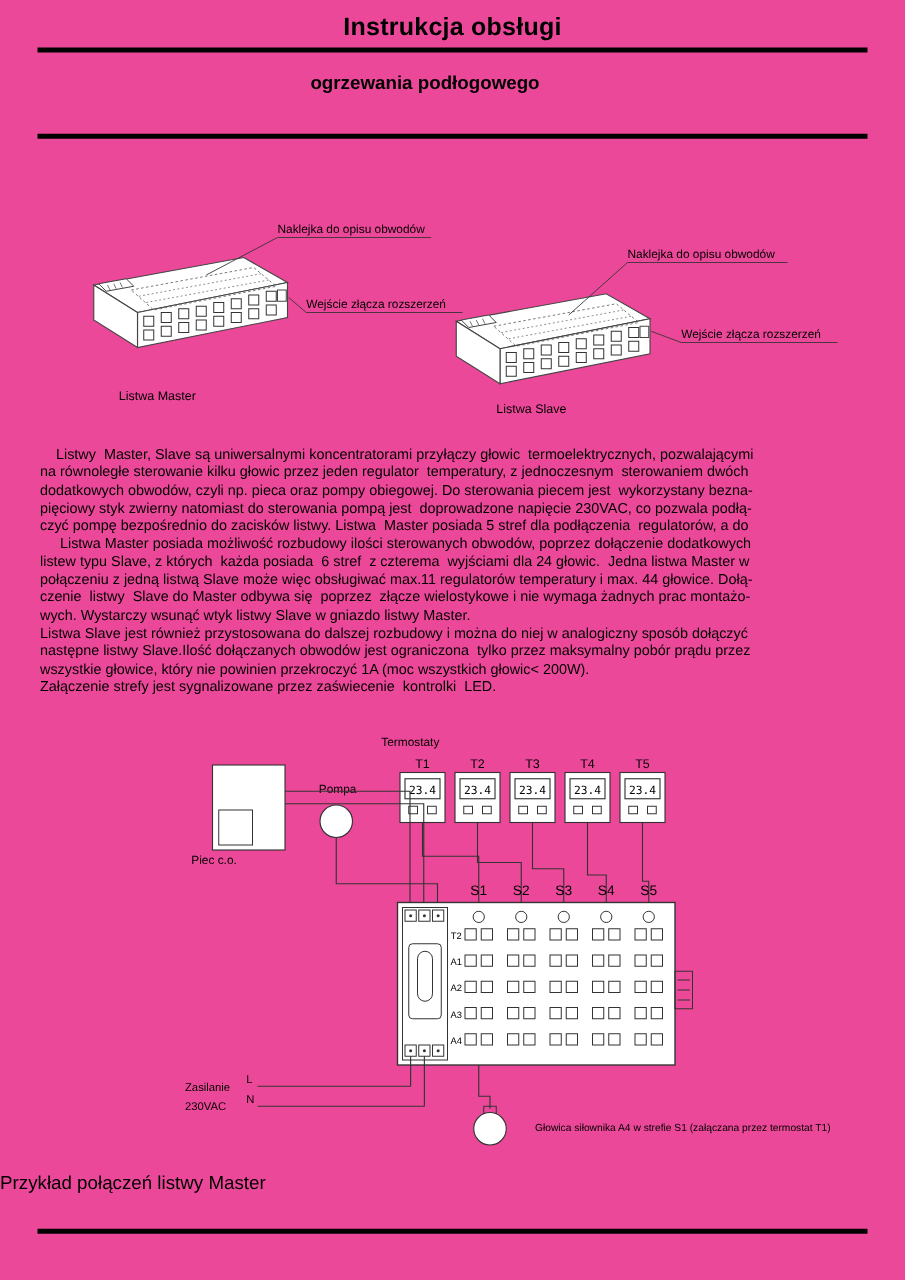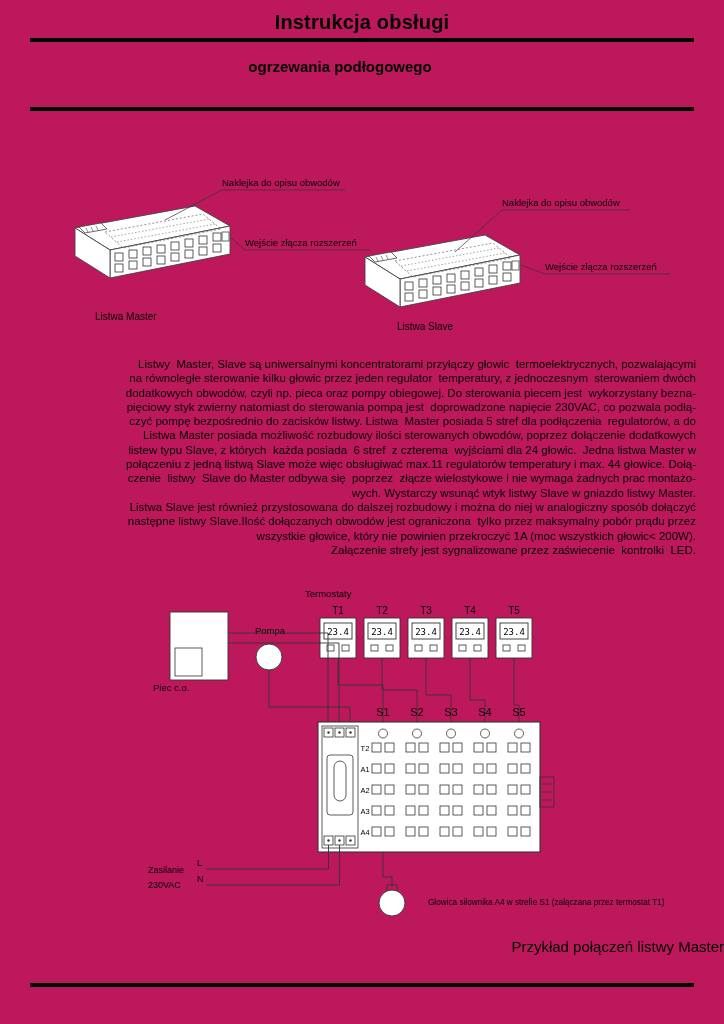--- a/index.html
+++ b/index.html
@@ -1,26 +1,26 @@
 <!DOCTYPE html>
 <html><head>
 <meta charset="utf-8">
 <style>
   * { margin:0; padding:0; box-sizing:border-box; }
   html,body { background:#fff; }
   body { font-family:"Liberation Sans", sans-serif; color:#000; }
-  #page { position:relative; width:724px; height:1024px; background:#be185d; overflow:hidden; }
+  #page { position:relative; width:724px; height:1024px; background:#ec4899; overflow:hidden; }
   .abs { position:absolute; }
   .rule { position:absolute; left:30px; width:664px; height:4px; background:#000; }
   #doc-title { top:11px; left:0; width:724px; text-align:center; font-size:20px; font-weight:bold; letter-spacing:.2px; }
   #product-title { top:57px; left:170px; width:340px; text-align:center; font-size:15px; font-weight:bold; line-height:20px; }
   #models { top:59px; left:537px; font-size:14px; line-height:19px; }
-  #body-text { top:357px; left:32px; width:664px;text-align:right; }
+  #body-text { top:357px; left:32px; width:664px; }
   .bodyline { font-size:11.5px; line-height:14.3px; white-space:pre; }
-  #diagram-caption { top:938px; left:0; width:724px; text-align:right; font-size:15px; }
+  #diagram-caption { top:938px; left:0; width:724px; text-align:left; font-size:15px; }
   svg { position:absolute; overflow:visible; }
   svg text { font-family:"Liberation Sans", sans-serif; fill:#000; }
   .mono { font-family:"DejaVu Sans Mono", monospace; }
   .box { fill:#fff; stroke:#333; stroke-width:.9; }
   .thin { fill:none; stroke:#333; stroke-width:.8; }
   .wire { fill:none; stroke:#333; stroke-width:.9; }
   .lead { fill:none; stroke:#333; stroke-width:.7; }
 </style>
 </head>
 <body>

